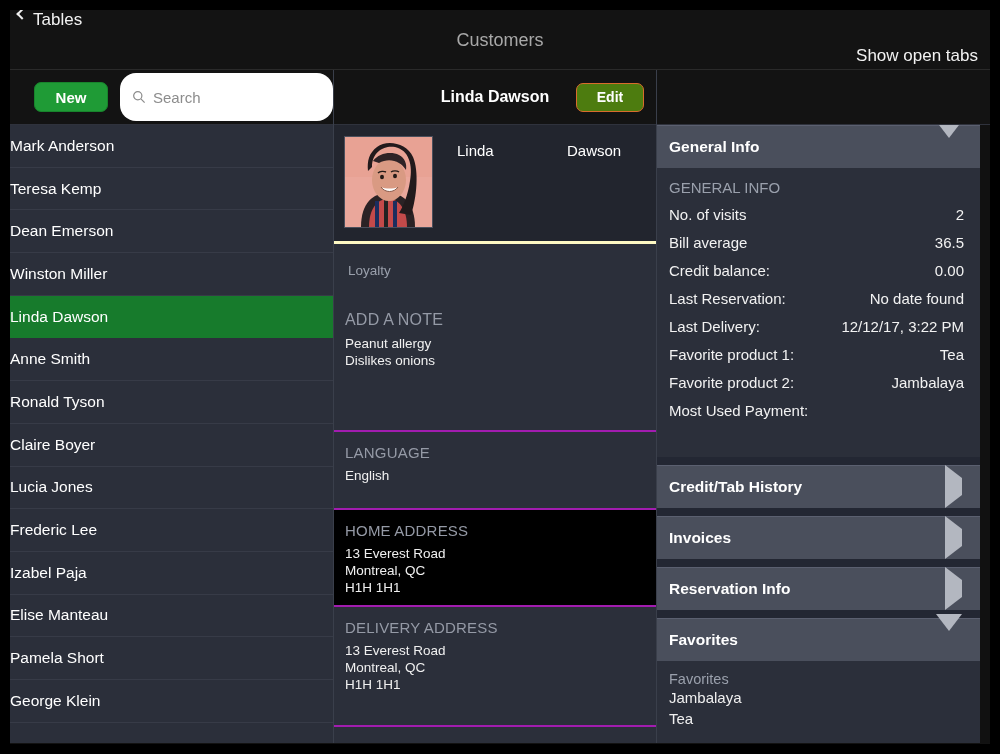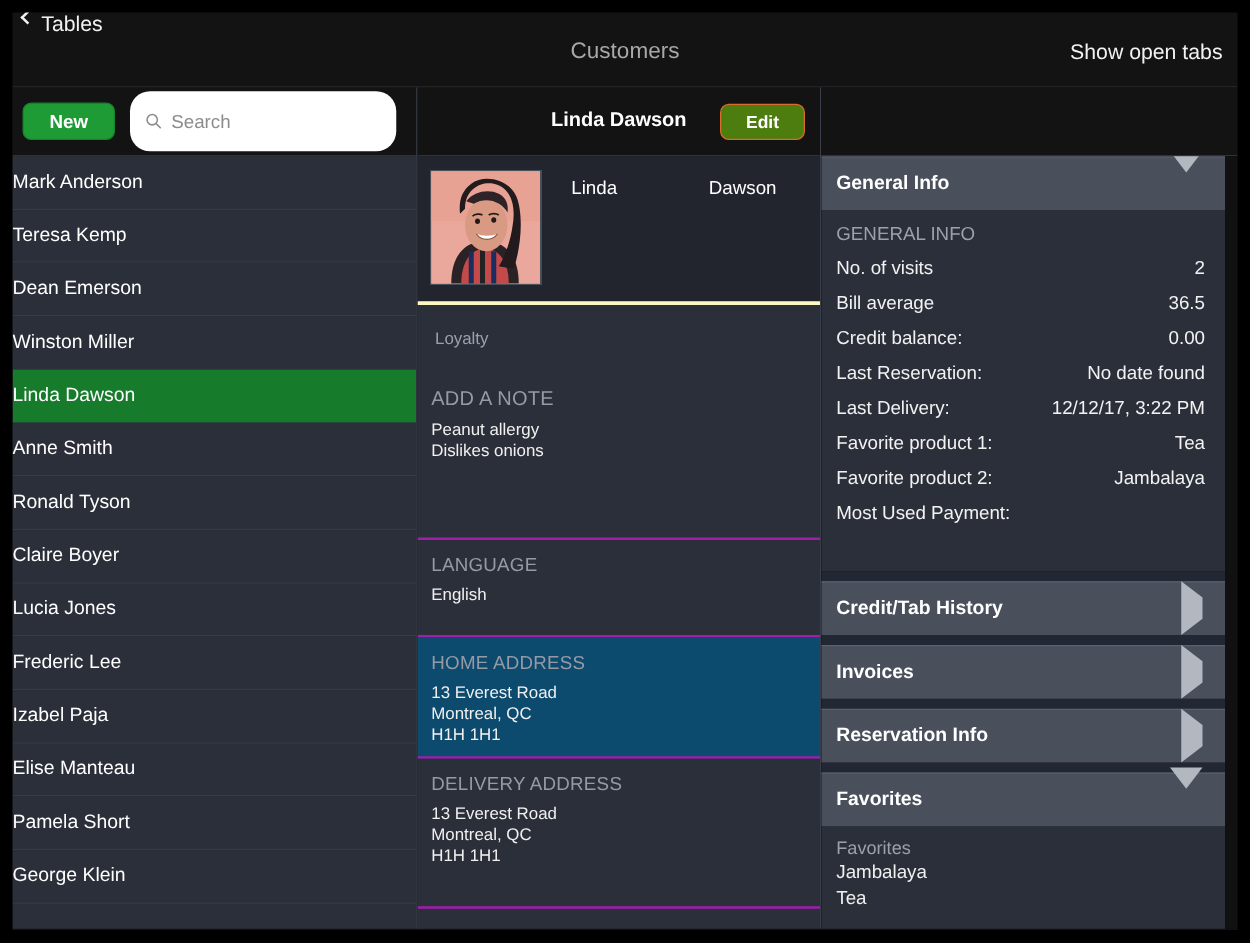--- a/index.html
+++ b/index.html
@@ -38,21 +38,21 @@
     transform: rotate(45deg);
     margin-bottom: 1px;
   }
   .tb-title {
     position: absolute; left: 0; right: 0; top: 0; height: 60px;
     display: flex; align-items: center; justify-content: center;
     color: #a8a8a8; font-size: 18px;
     pointer-events: none;
   }
   .tb-right {
-    position: absolute; right: 12px; top: 2px; height: 60px;
+    position: absolute; right: 12px; top: 16px; height: 60px;
     display: flex; align-items: center;
     color: #f2f2f2; font-size: 17px;
     cursor: pointer;
   }
 
   
   .cols {
     position: relative;
     height: 673px;
     display: flex;
@@ -60,21 +60,21 @@
   .col-left   { width: 323px; position: relative; background: #1a1a1a; }
   .col-mid    { width: 324px; position: relative; background: #1a1a1a;
                 border-left: 1px solid #3a3f4b; border-right: 1px solid #3a3f4b; }
   .col-right  { flex: 1; position: relative; background: #111; }
 
   
   .toolrow {
     height: 55px;
     background: #131313;
     border-bottom: 1px solid #2f323c;
-    display: flex; align-items: center;
+    display: flex; align-items: center; justify-content: flex-end;
   }
   .btn-new {
     margin-left: 8px;
     width: 74px; height: 30px;
     background: #1f9b36;
     border-radius: 7px;
     color: #fff; font-size: 15px; font-weight: bold;
     display: flex; align-items: center; justify-content: center;
     cursor: pointer;
     border: 1px solid #18842c;
@@ -152,21 +152,21 @@
 
   .sect-loyalty {
     background: #2b2f3a; height: 56px;
     display: flex; align-items: center; padding-left: 14px;
     border-top: 3px solid #fef9c3;
   }
   .loyalty-lbl { color: #9aa0ac; font-size: 13.5px; }
 
   .sect-note { background: #2b2f3a; height: 135px; padding: 14px 0 0 11px; }
   .sect-lang { background: #2b2f3a; height: 78px; padding: 12px 0 0 11px; }
-  .sect-addr { background: #0c4a6e; height: 97px; padding: 12px 0 0 11px; }
+  .sect-addr { background: #000000; height: 97px; padding: 12px 0 0 11px; }
   .sect-addr2{ background: #2b2f3a; height: 120px; padding: 12px 0 0 11px; }
 
   .sect-cap { color: #959aa6; font-size: 15px; letter-spacing: .2px; }
   .sect-cap.big { font-size: 16px; }
   .sect-val { color: #f0f0f0; font-size: 13.5px; line-height: 17px; margin-top: 6px; }
 
   
   .right-body { height: 618px; background: #111; overflow: hidden; position: relative; }
   .acc-head {
     background: #4a4f5c;

